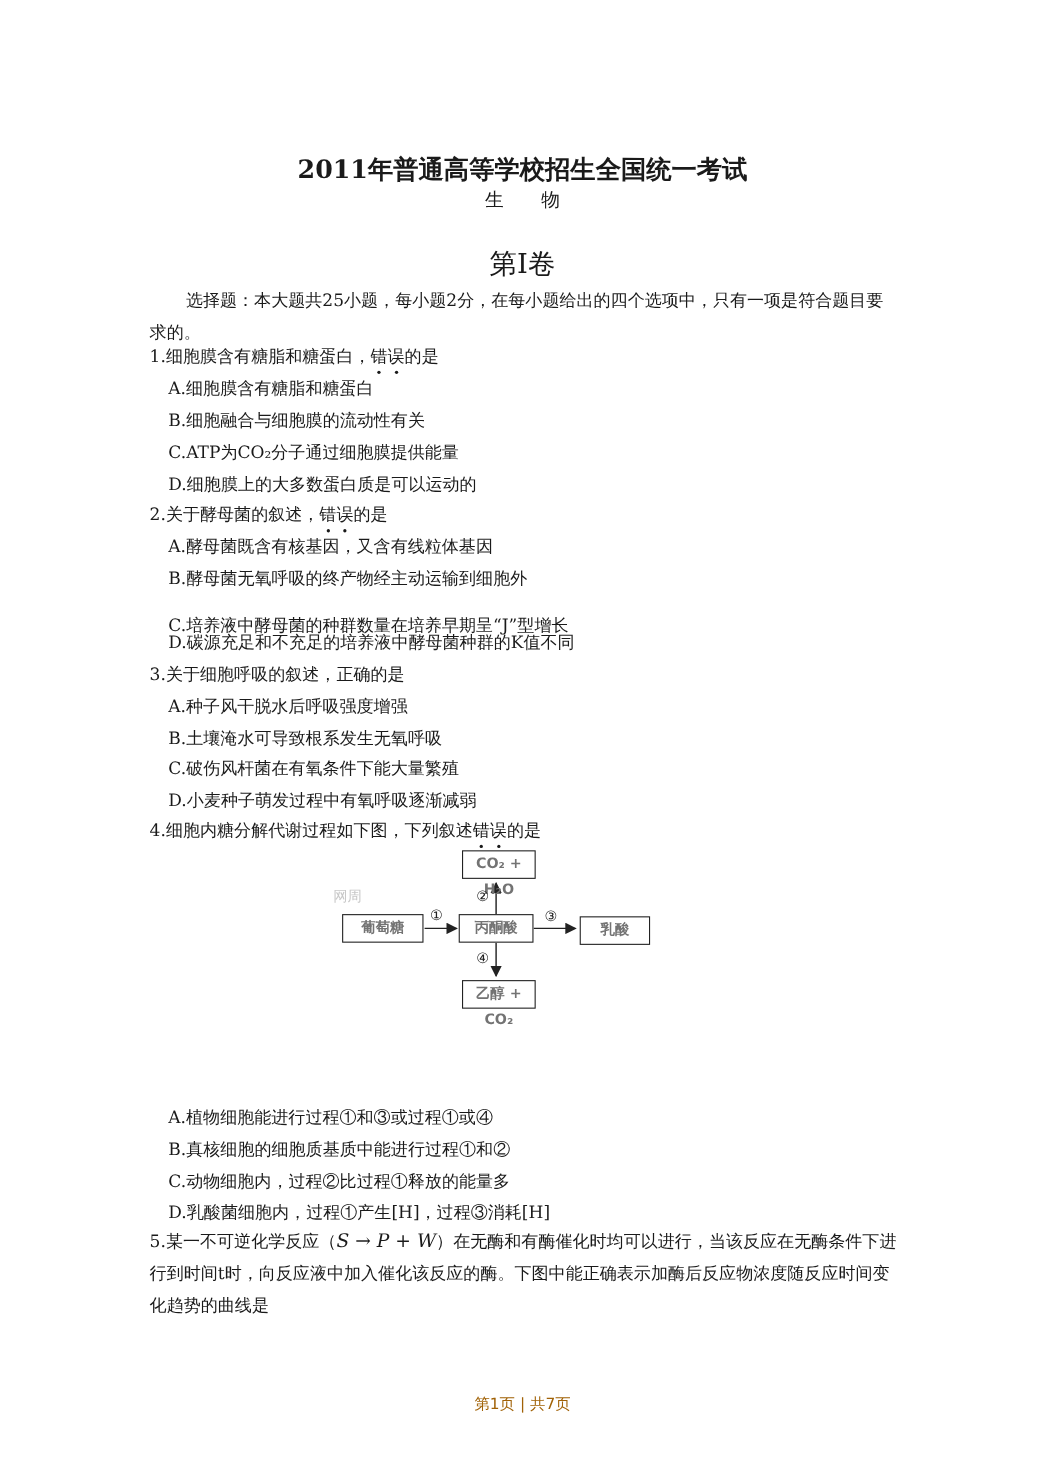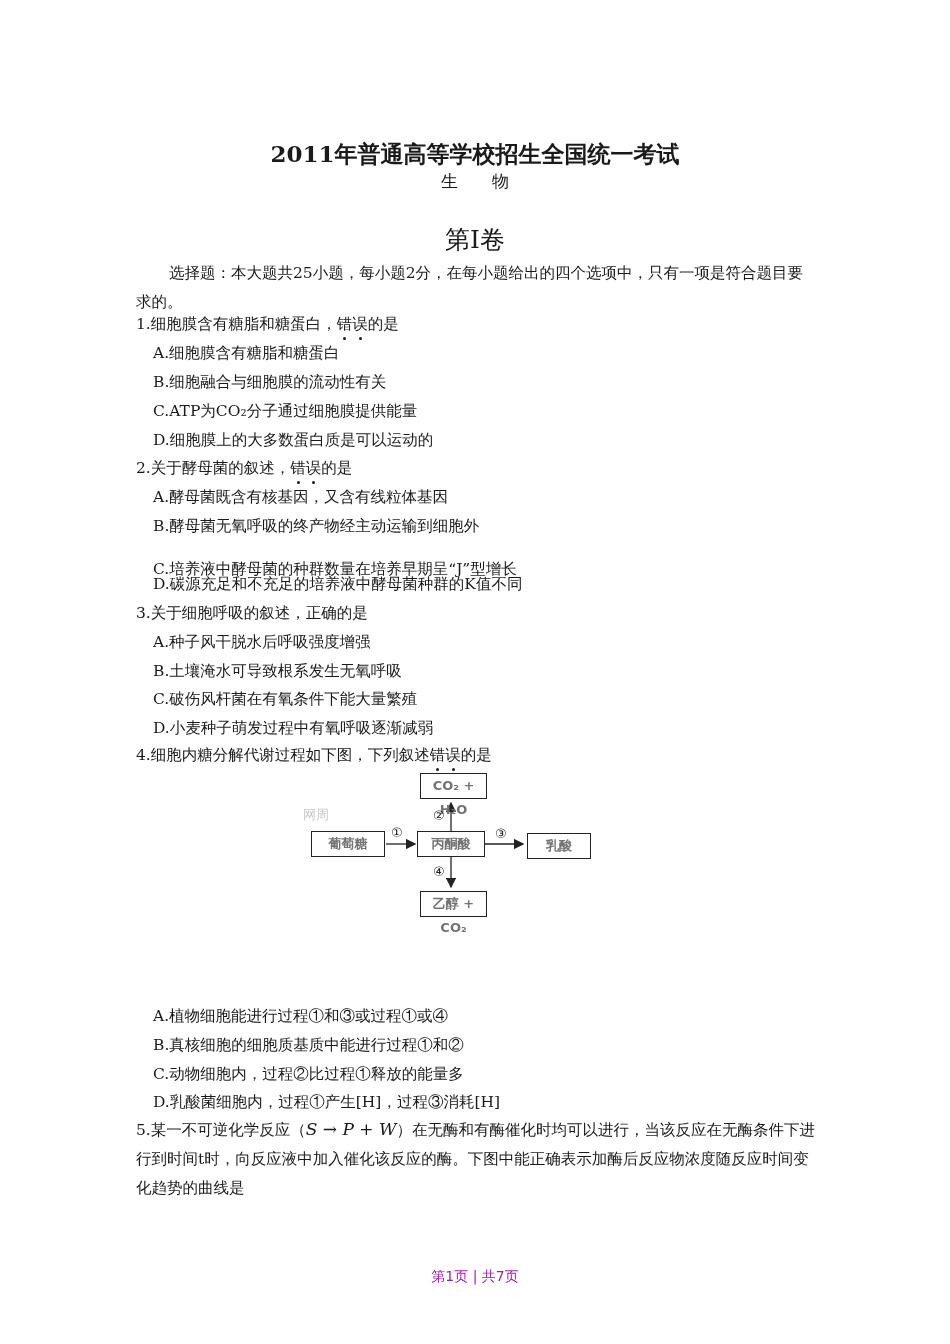--- a/index.html
+++ b/index.html
@@ -12,21 +12,21 @@
   .subject .gap { width: 34px; }
   .part { left: 0; width: 950px; text-align: center; top: 200px; font-size: 25px; }
   .intro { left: 136px; width: 680px; top: 236px; font-size: 15.5px; line-height: 29px; white-space: normal; text-indent: 33px; }
   .q { font-size: 15.5px; line-height: 20px; }
   .qstem { left: 136px; }
   .opt { left: 153px; }
   .dot { position: relative; display: inline-block; }
   .dot::after { content: ""; position: absolute; left: 50%; bottom: -6px; width: 3px; height: 3px; margin-left: -1.5px; background: #1a1a1a; border-radius: 50%; }
   .q5 { left: 136px; width: 684px; top: 1092px; font-size: 15.5px; line-height: 29px; white-space: normal; }
   .math { font-family: "DejaVu Serif", serif; font-style: italic; font-size: 17px; }
-  .footer { left: 0; width: 950px; text-align: center; top: 1245px; font-size: 14px; color: #a21caf; font-family: "DejaVu Sans", "Liberation Sans", sans-serif; }
+  .footer { left: 0; width: 950px; text-align: center; top: 1245px; font-size: 14px; color: #a16207; font-family: "DejaVu Sans", "Liberation Sans", sans-serif; }
 
   
   .diagram { position: absolute; left: 295px; top: 765px; width: 300px; height: 160px; }
   .box { position: absolute; border: 1.5px solid #222; background: #fff; font-size: 13px; text-align: center; line-height: 24px; height: 24px; font-family: "DejaVu Sans", sans-serif; font-weight: bold; color: #737373; }
   .num { position: absolute; font-size: 13px; color: #222; font-family: "DejaVu Sans", sans-serif; }
   .ghost { position: absolute; font-size: 13px; color: #c8c8c8; font-family: "DejaVu Sans", sans-serif; }
   .diagram svg { position: absolute; left: 0; top: 0; }
 </style>
 </head>
 <body>

